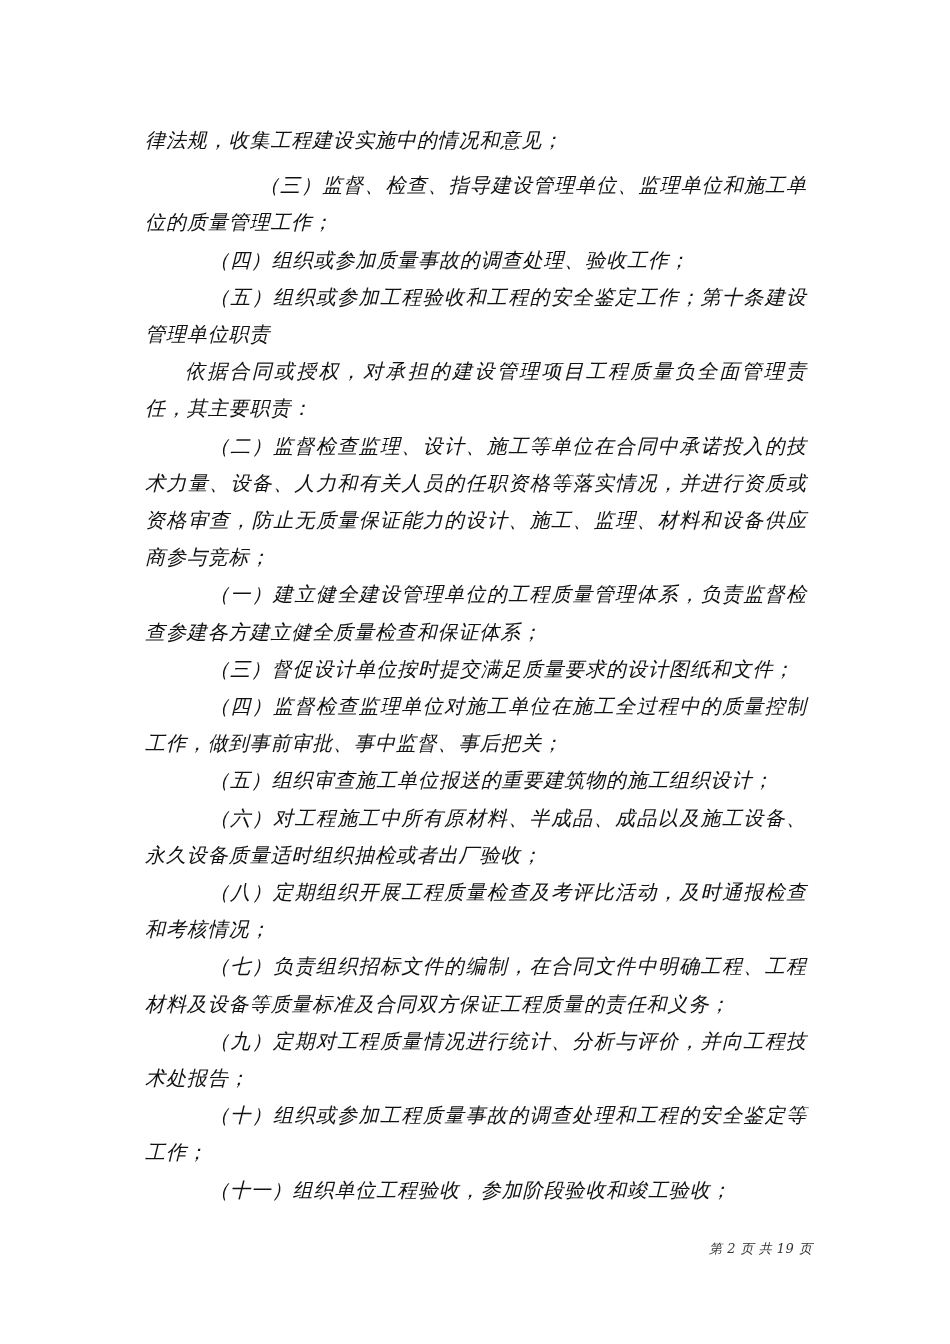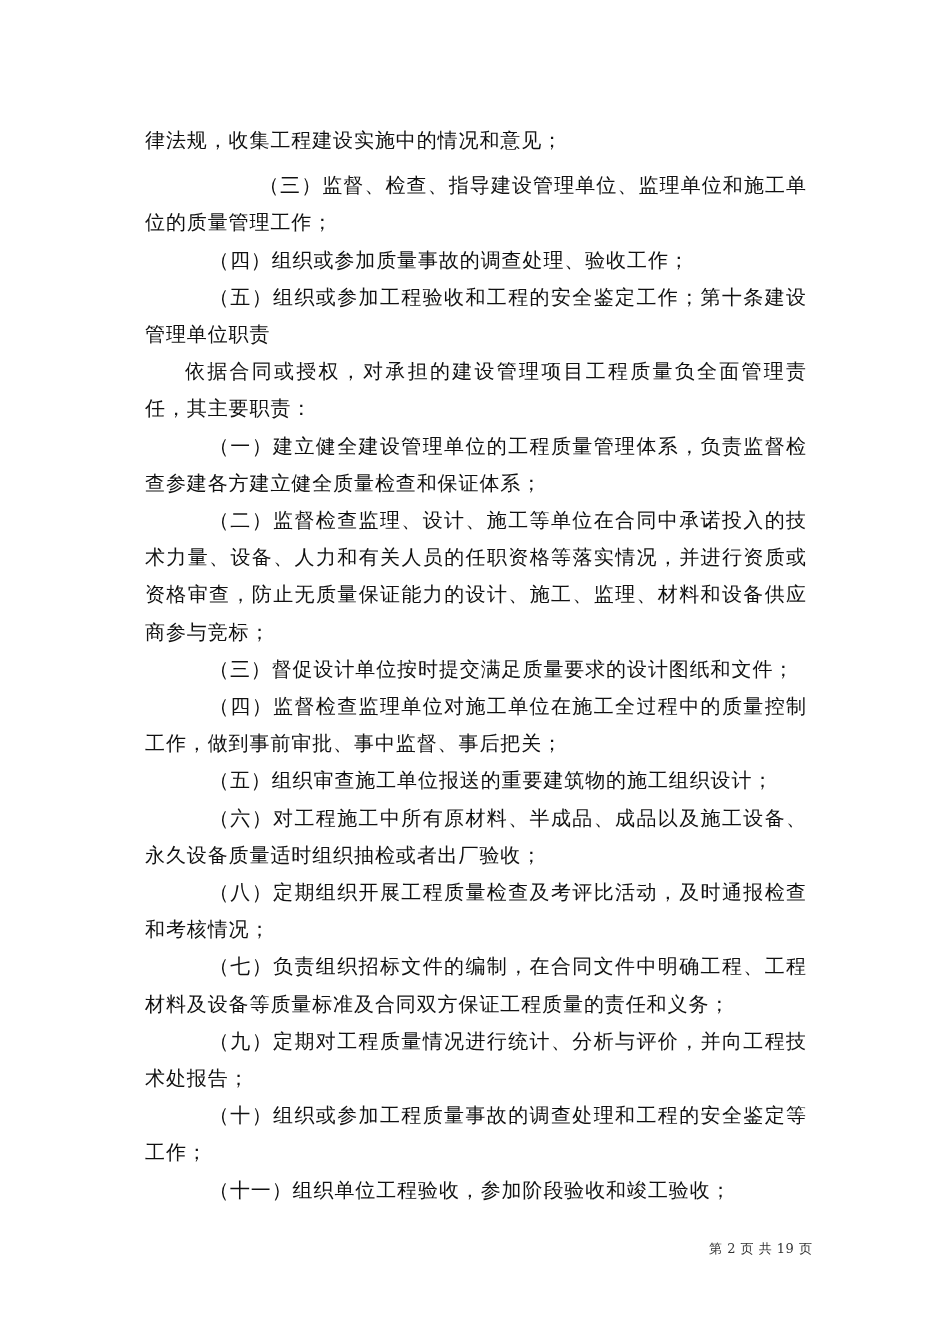--- a/index.html
+++ b/index.html
@@ -1,18 +1,18 @@
 <!DOCTYPE html>
 <html><head>
 <meta charset="utf-8">
 <style>
   html, body { margin: 0; padding: 0; background: #ffffff; }
   body { width: 950px; height: 1344px; position: relative; overflow: hidden; }
   .page {
-    position: absolute; left: 0; top: 0; width: 950px; height: 1344px; background: #ffffff;
+    position: absolute; left: 0; top: 0; width: 950px; height: 1344px; background: #ffffff; font-style: italic;
   }
   .body-text {
     position: absolute; left: 145px; top: 122px; width: 662px;
     font-family: "DejaVu Serif", "Liberation Serif", serif;
     font-size: 20px; color: #111111;
     line-height: 37.2px;
     letter-spacing: 0.9px;
   }
   .para { margin: 0; padding: 0; text-align: justify; }
   .indent2 { text-indent: 64px; }
@@ -26,22 +26,22 @@
 </head>
 <body>
 
 <div class="page">
   <div class="body-text">
     <p class="para">律法规，收集工程建设实施中的情况和意见；</p>
     <p class="para indent4">（三）监督、检查、指导建设管理单位、监理单位和施工单位的质量管理工作；</p>
     <p class="para indent2">（四）组织或参加质量事故的调查处理、验收工作；</p>
     <p class="para indent2">（五）组织或参加工程验收和工程的安全鉴定工作；第十条建设管理单位职责</p>
     <p class="para" style="text-indent:40px">依据合同或授权，对承担的建设管理项目工程质量负全面管理责任，其主要职责：</p>
+    <p class="para indent2">（二）监督检查监理、设计、施工等单位在合同中承诺投入的技术力量、设备、人力和有关人员的任职资格等落实情况，并进行资质或资格审查，防止无质量保证能力的设计、施工、监理、材料和设备供应商参与竞标；</p>
     <p class="para indent2">（一）建立健全建设管理单位的工程质量管理体系，负责监督检查参建各方建立健全质量检查和保证体系；</p>
-    <p class="para indent2">（二）监督检查监理、设计、施工等单位在合同中承诺投入的技术力量、设备、人力和有关人员的任职资格等落实情况，并进行资质或资格审查，防止无质量保证能力的设计、施工、监理、材料和设备供应商参与竞标；</p>
     <p class="para indent2">（三）督促设计单位按时提交满足质量要求的设计图纸和文件；</p>
     <p class="para indent2">（四）监督检查监理单位对施工单位在施工全过程中的质量控制工作，做到事前审批、事中监督、事后把关；</p>
     <p class="para indent2">（五）组织审查施工单位报送的重要建筑物的施工组织设计；</p>
     <p class="para indent2">（六）对工程施工中所有原材料、半成品、成品以及施工设备、永久设备质量适时组织抽检或者出厂验收；</p>
     <p class="para indent2">（八）定期组织开展工程质量检查及考评比活动，及时通报检查和考核情况；</p>
     <p class="para indent2">（七）负责组织招标文件的编制，在合同文件中明确工程、工程材料及设备等质量标准及合同双方保证工程质量的责任和义务；</p>
     <p class="para indent2">（九）定期对工程质量情况进行统计、分析与评价，并向工程技术处报告；</p>
     <p class="para indent2">（十）组织或参加工程质量事故的调查处理和工程的安全鉴定等工作；</p>
     <p class="para indent2">（十一）组织单位工程验收，参加阶段验收和竣工验收；</p>
   </div>

